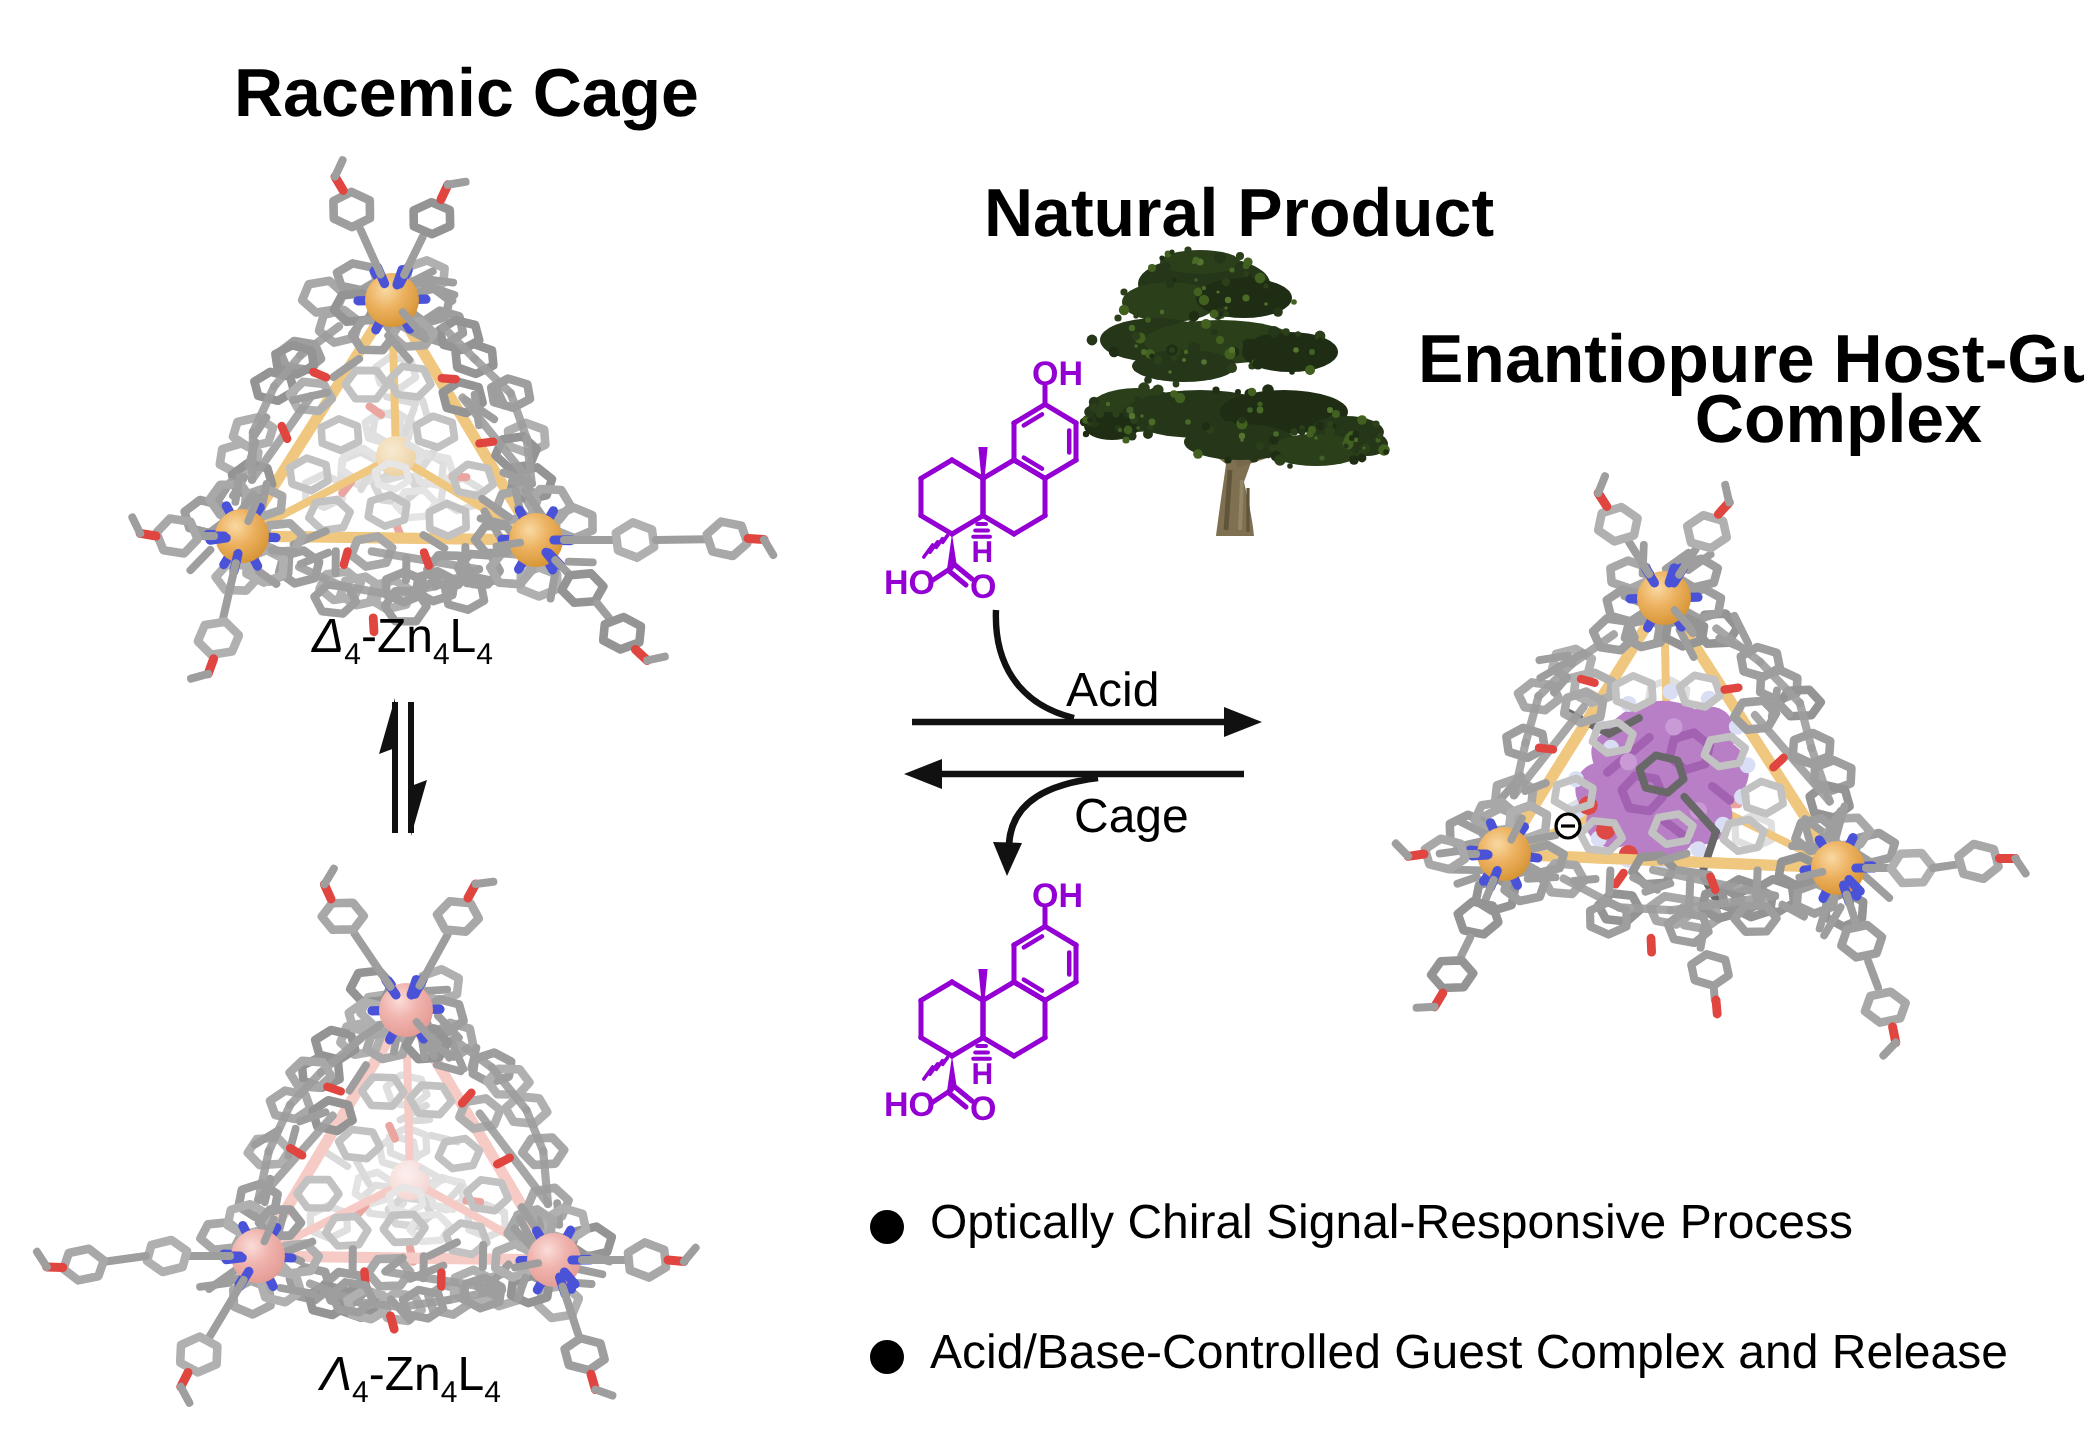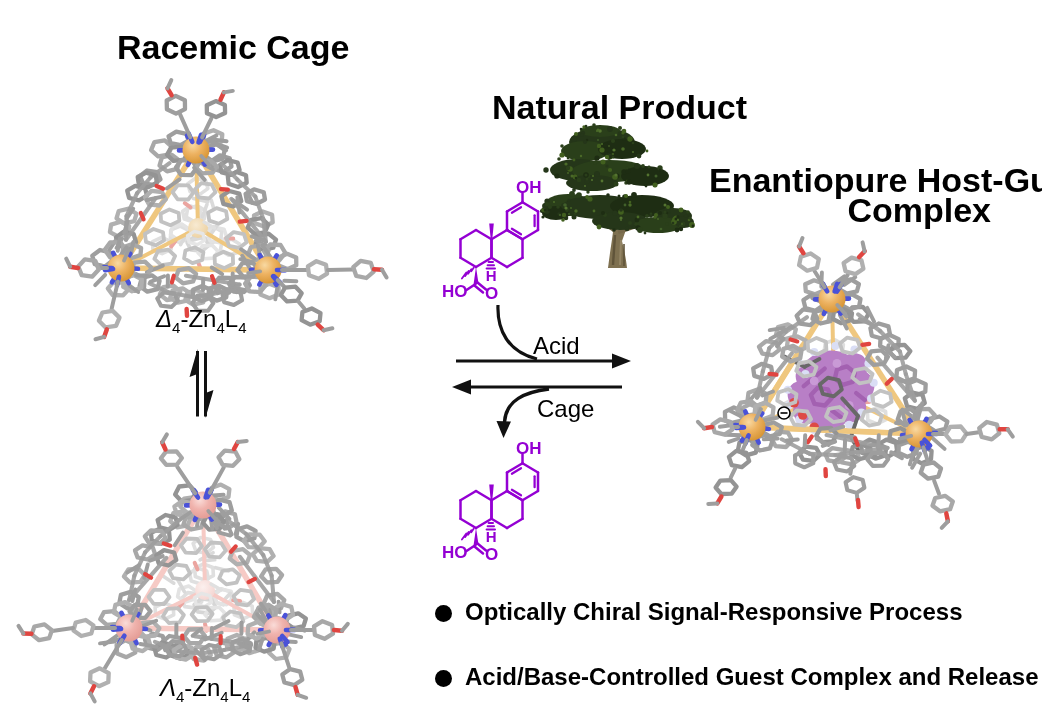--- a/index.html
+++ b/index.html
@@ -1,17 +1,17 @@
 <!DOCTYPE html>
 <html><head><meta charset="utf-8">
 <style>
 html,body{margin:0;padding:0;background:#ffffff;width:1042px;height:721px;overflow:hidden}
 .t{position:absolute;font-family:"Liberation Sans",sans-serif;white-space:nowrap;color:#000}
 .b{font-weight:bold;font-size:34px}
-.b2{font-weight:bold;font-size:24px}
+.b2{font-weight:normal;font-size:24px}
 .f{font-size:24px}
 .s{font-size:15px;vertical-align:-6px}
 .dotc{position:absolute;width:17px;height:17px;border-radius:50%;background:#000}
 .pur{font-family:"Liberation Sans",sans-serif;font-size:17px;font-weight:bold;fill:#9400D3}
 .purh{font-family:"Liberation Sans",sans-serif;font-size:15px;font-weight:bold;fill:#9400D3}
 </style></head>
 <body>
 <div style="position:relative;width:1042px;height:721px">
 <svg width="1042" height="721" viewBox="0 0 1042 721" style="position:absolute;left:0;top:0">
 <defs>

